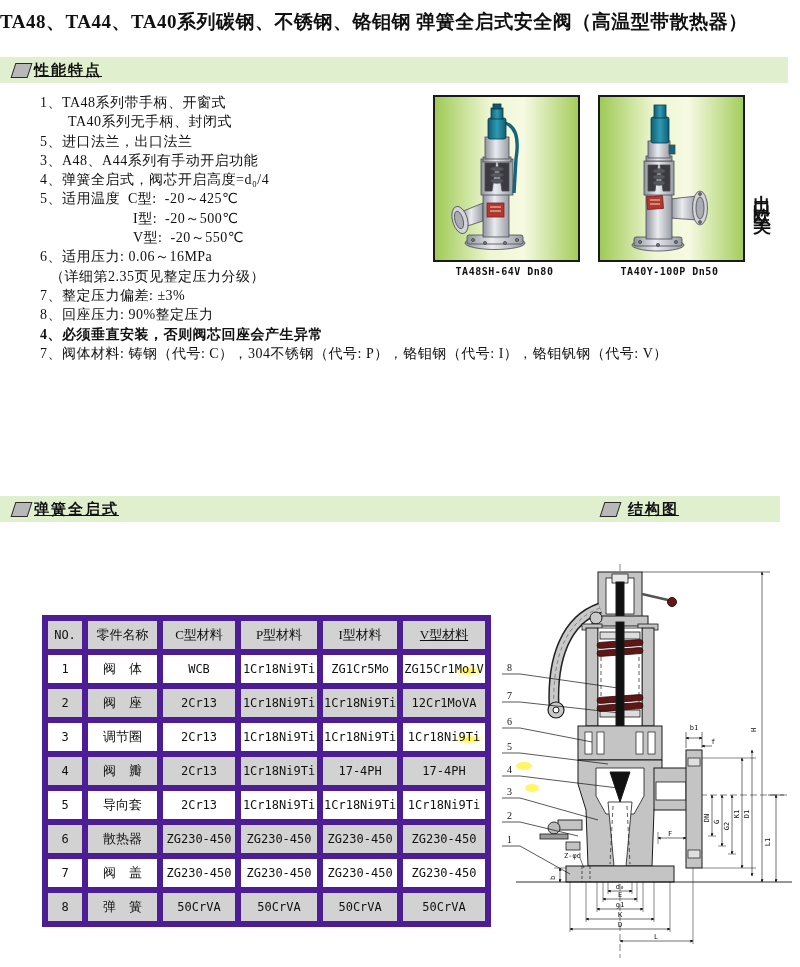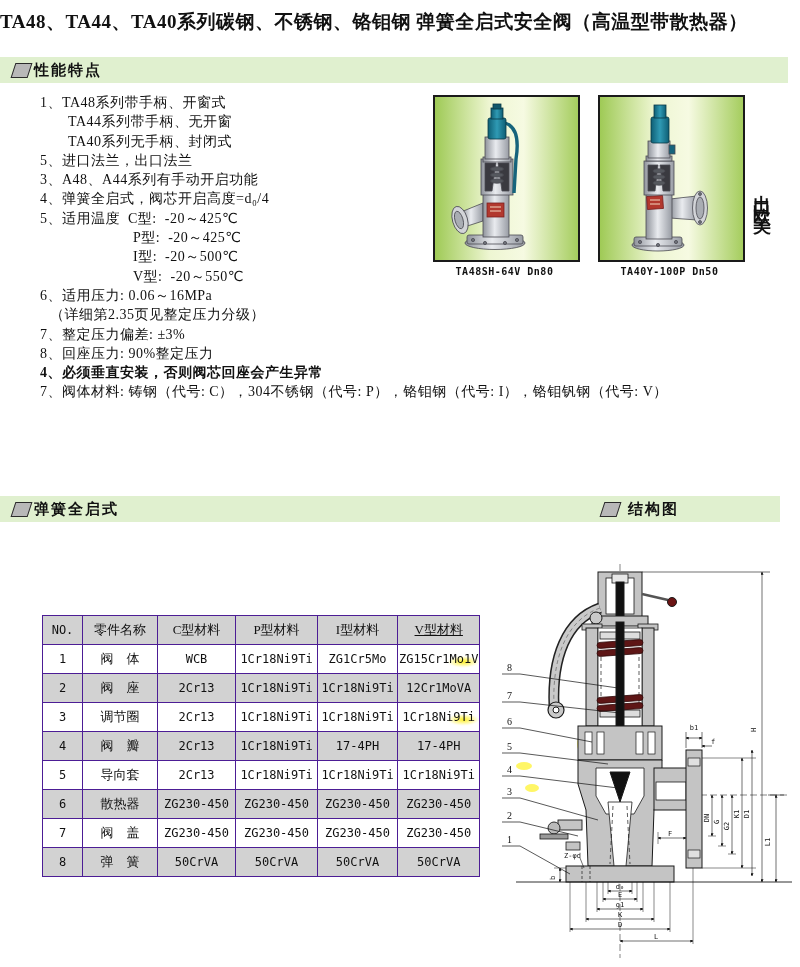--- a/index.html
+++ b/index.html
@@ -8,21 +8,21 @@
   .mono{font-family:"DejaVu Sans Mono",monospace;}
 
   .title{position:absolute;top:9px;left:0;width:640px;text-align:center;
          font-size:19px;font-weight:bold;white-space:nowrap;letter-spacing:0.5px;}
 
   .band{position:absolute;left:0;height:26px;background:#e0f0cf;}
   .band1{top:57px;width:788px;}
   .band2{top:496px;width:780px;}
   .pgram{position:absolute;width:15px;height:13px;background:#b8b8b8;border:1px solid #2a2a2a;
          transform:skewX(-18deg);}
-  .band-label{position:absolute;top:4px;font-size:15px;font-weight:bold;letter-spacing:2px;}
+  .band-label{position:absolute;top:4px;font-size:15px;font-weight:bold;letter-spacing:2px;text-decoration:underline;}
 
   .features{position:absolute;left:40px;top:93px;width:640px;font-size:14px;}
   .fline{line-height:19.3px;white-space:pre;letter-spacing:0.5px;}
   .ind0{margin-left:0;}
   .ind1{margin-left:28px;}
   .ind2{margin-left:10px;}
   .ind3{margin-left:93px;}
   .b{font-weight:bold;}
 
   .photo{position:absolute;top:95px;width:143px;height:163px;border:2px solid #1a1a1a;
@@ -31,21 +31,21 @@
   .photo2{left:598px;}
   .caption{position:absolute;top:266px;width:147px;text-align:center;font-size:10px;
            font-weight:bold;letter-spacing:0.5px;}
   .cap1{left:431px;}
   .cap2{left:596px;}
   .export-vert{position:absolute;left:750px;top:180px;writing-mode:vertical-rl;
                font-size:18px;font-weight:bold;letter-spacing:7px;}
 
   table.mat{position:absolute;left:42px;top:615px;border-collapse:collapse;table-layout:fixed;
             font-size:13px;}
-  table.mat th,table.mat td{border:1px solid #4c1d95;height:28px;text-align:center;
+  table.mat th,table.mat td{border:6px solid #4c1d95;height:28px;text-align:center;
             vertical-align:middle;padding:0 1px;overflow:hidden;position:relative;
             font-weight:normal;}
   table.mat .latin{font-family:"DejaVu Sans Mono",monospace;font-size:12px;}
   table.mat tr.gray td, table.mat thead th{background:#d2d2d2;}
   td.hl{background-image:radial-gradient(ellipse 22px 8px at 80% 58%,rgba(255,238,0,.85),rgba(255,238,0,0) 72%);}
   th.hlsq{background-image:radial-gradient(ellipse 16px 5px at 70% 8%,rgba(255,238,0,.9),rgba(255,238,0,0) 70%);text-decoration:underline;}
 
   .diagram{position:absolute;left:500px;top:558px;width:300px;height:407px;}
   .dimtxt{font-family:"DejaVu Sans Mono",monospace;font-size:7px;fill:#111;}
   .ptxt{font-family:"Liberation Serif",serif;font-size:10px;fill:#111;}
@@ -57,27 +57,25 @@
 
   <div class="title">TA48、TA44、TA40系列碳钢、不锈钢、铬钼钢  弹簧全启式安全阀（高温型带散热器）</div>
 
   <div class="band band1">
     <span class="pgram" style="left:13px;top:6px;"></span>
     <span class="band-label" style="left:34px;">性能特点</span>
   </div>
 
   <div class="features">
       <div class="fline ind0">1、TA48系列带手柄、开窗式</div>
-      <div class="fline ind1">TA44系列带手柄、无开窗</div>
       <div class="fline ind1">TA40系列无手柄、封闭式</div>
       <div class="fline ind0">5、进口法兰，出口法兰</div>
       <div class="fline ind0">3、A48、A44系列有手动开启功能</div>
       <div class="fline ind0">4、弹簧全启式，阀芯开启高度=d₀/4</div>
       <div class="fline ind0">5、适用温度  C型:  -20～425℃</div>
-      <div class="fline ind3">P型:  -20～425℃</div>
       <div class="fline ind3">I型:  -20～500℃</div>
       <div class="fline ind3">V型:  -20～550℃</div>
       <div class="fline ind0">6、适用压力: 0.06～16MPa</div>
       <div class="fline ind2">（详细第2.35页见整定压力分级）</div>
       <div class="fline ind0">7、整定压力偏差: ±3%</div>
       <div class="fline ind0">8、回座压力: 90%整定压力</div>
       <div class="fline ind0 b">4、必须垂直安装，否则阀芯回座会产生异常</div>
       <div class="fline ind0">7、阀体材料: 铸钢（代号: C），304不锈钢（代号: P），铬钼钢（代号: I），铬钼钒钢（代号: V）</div>
     </div>
 

